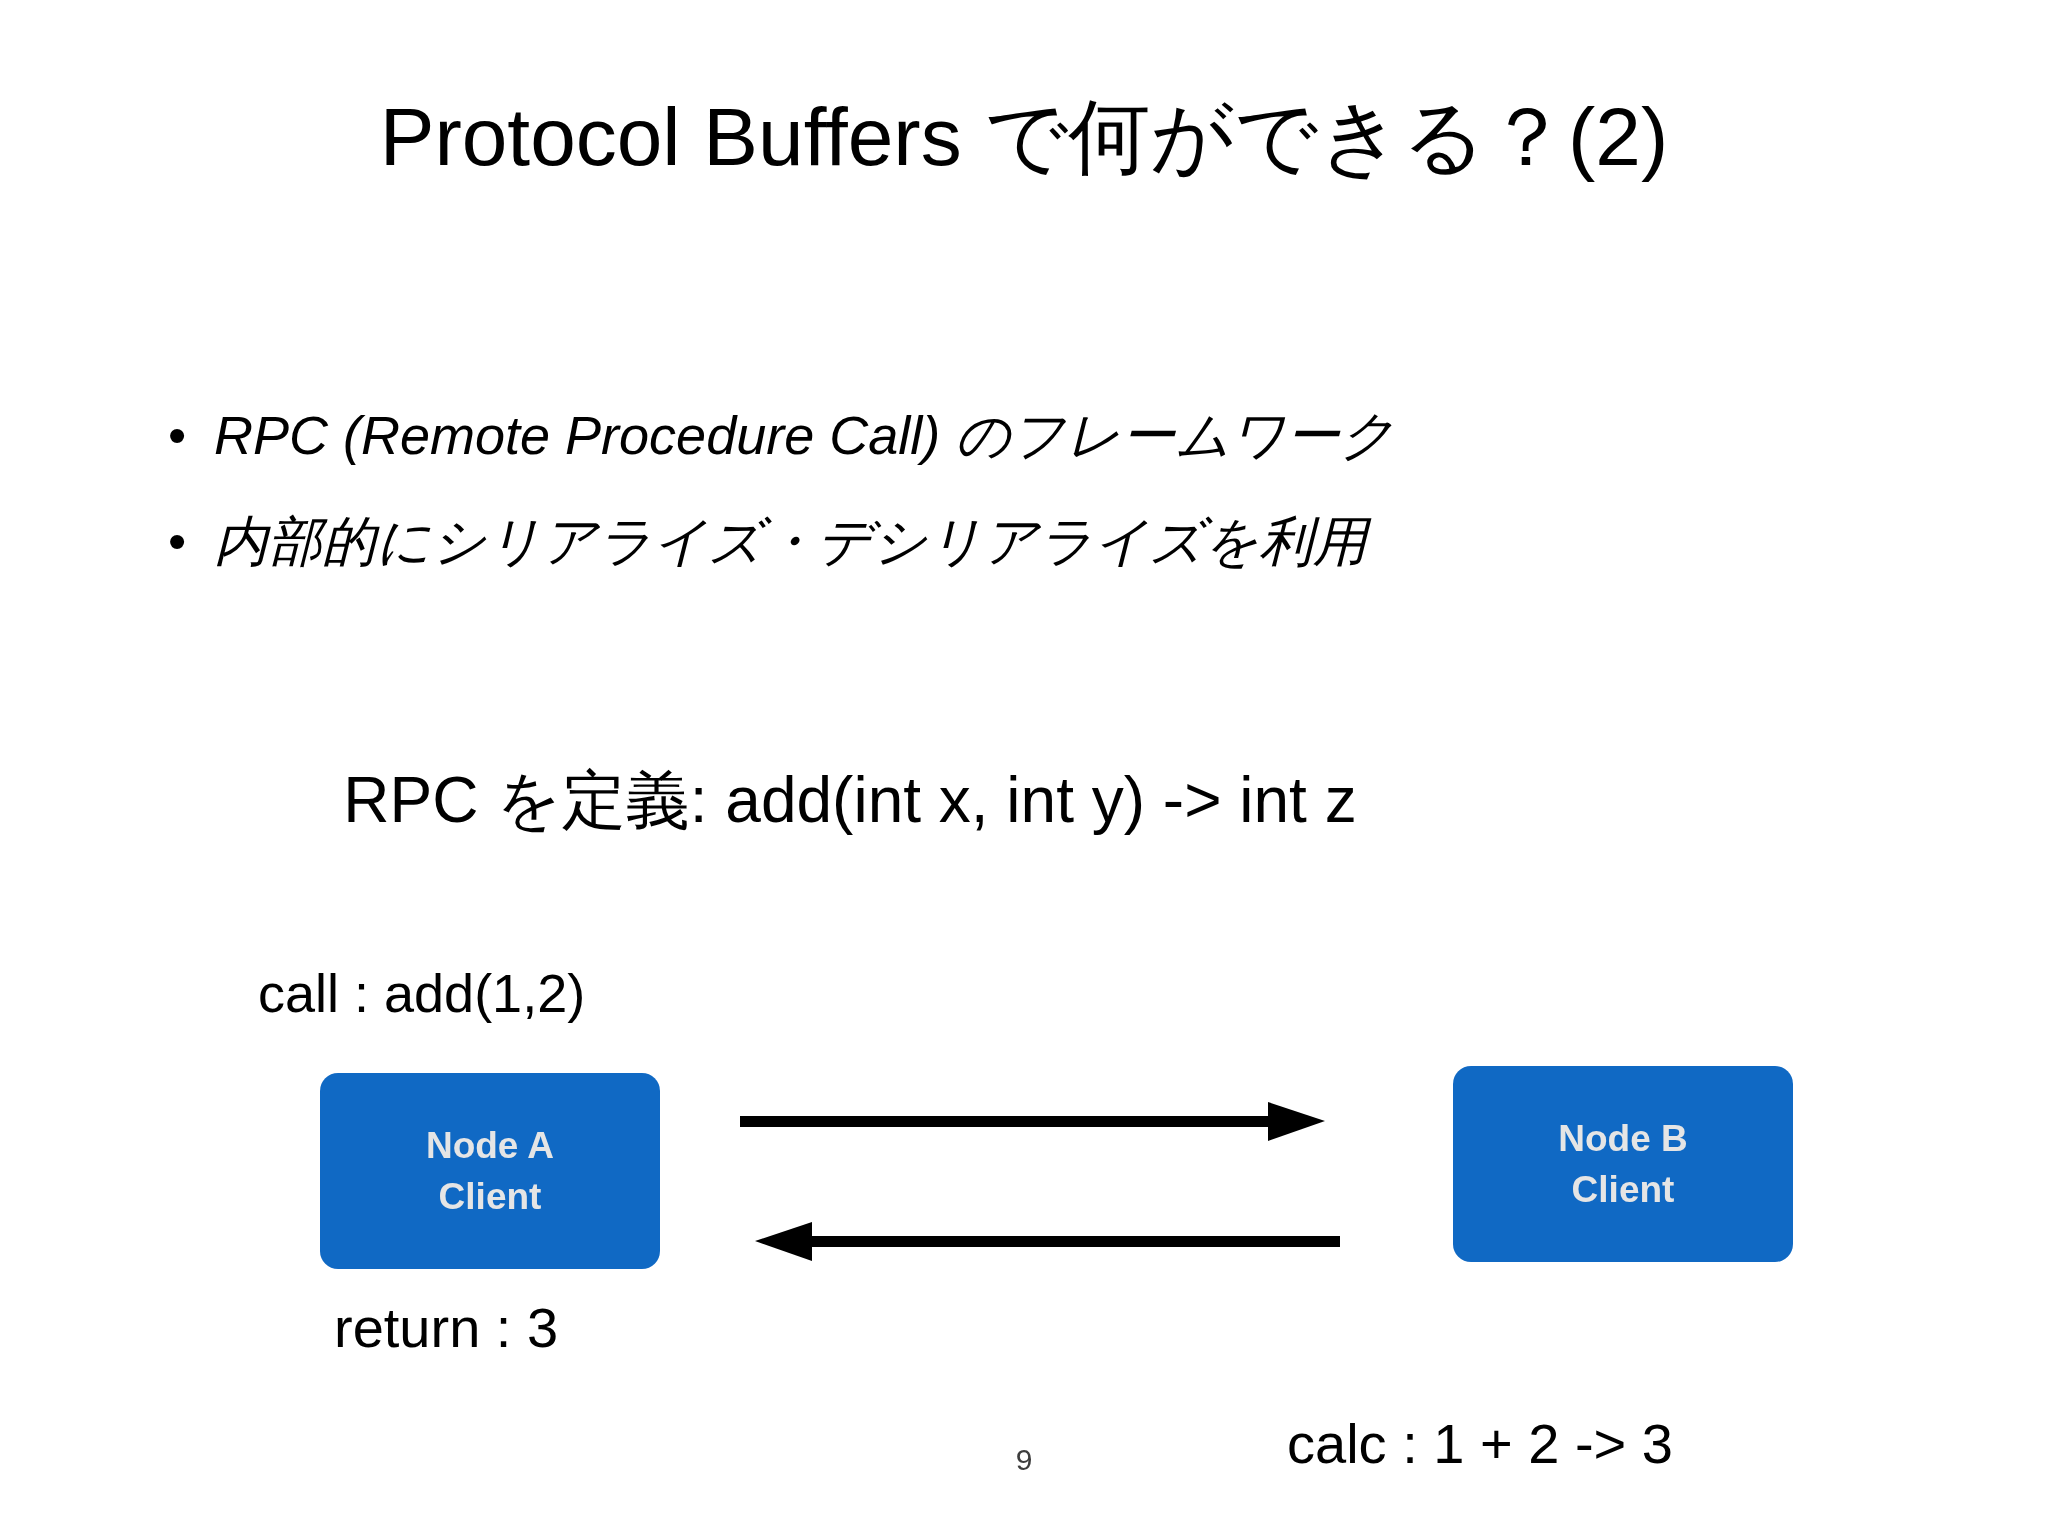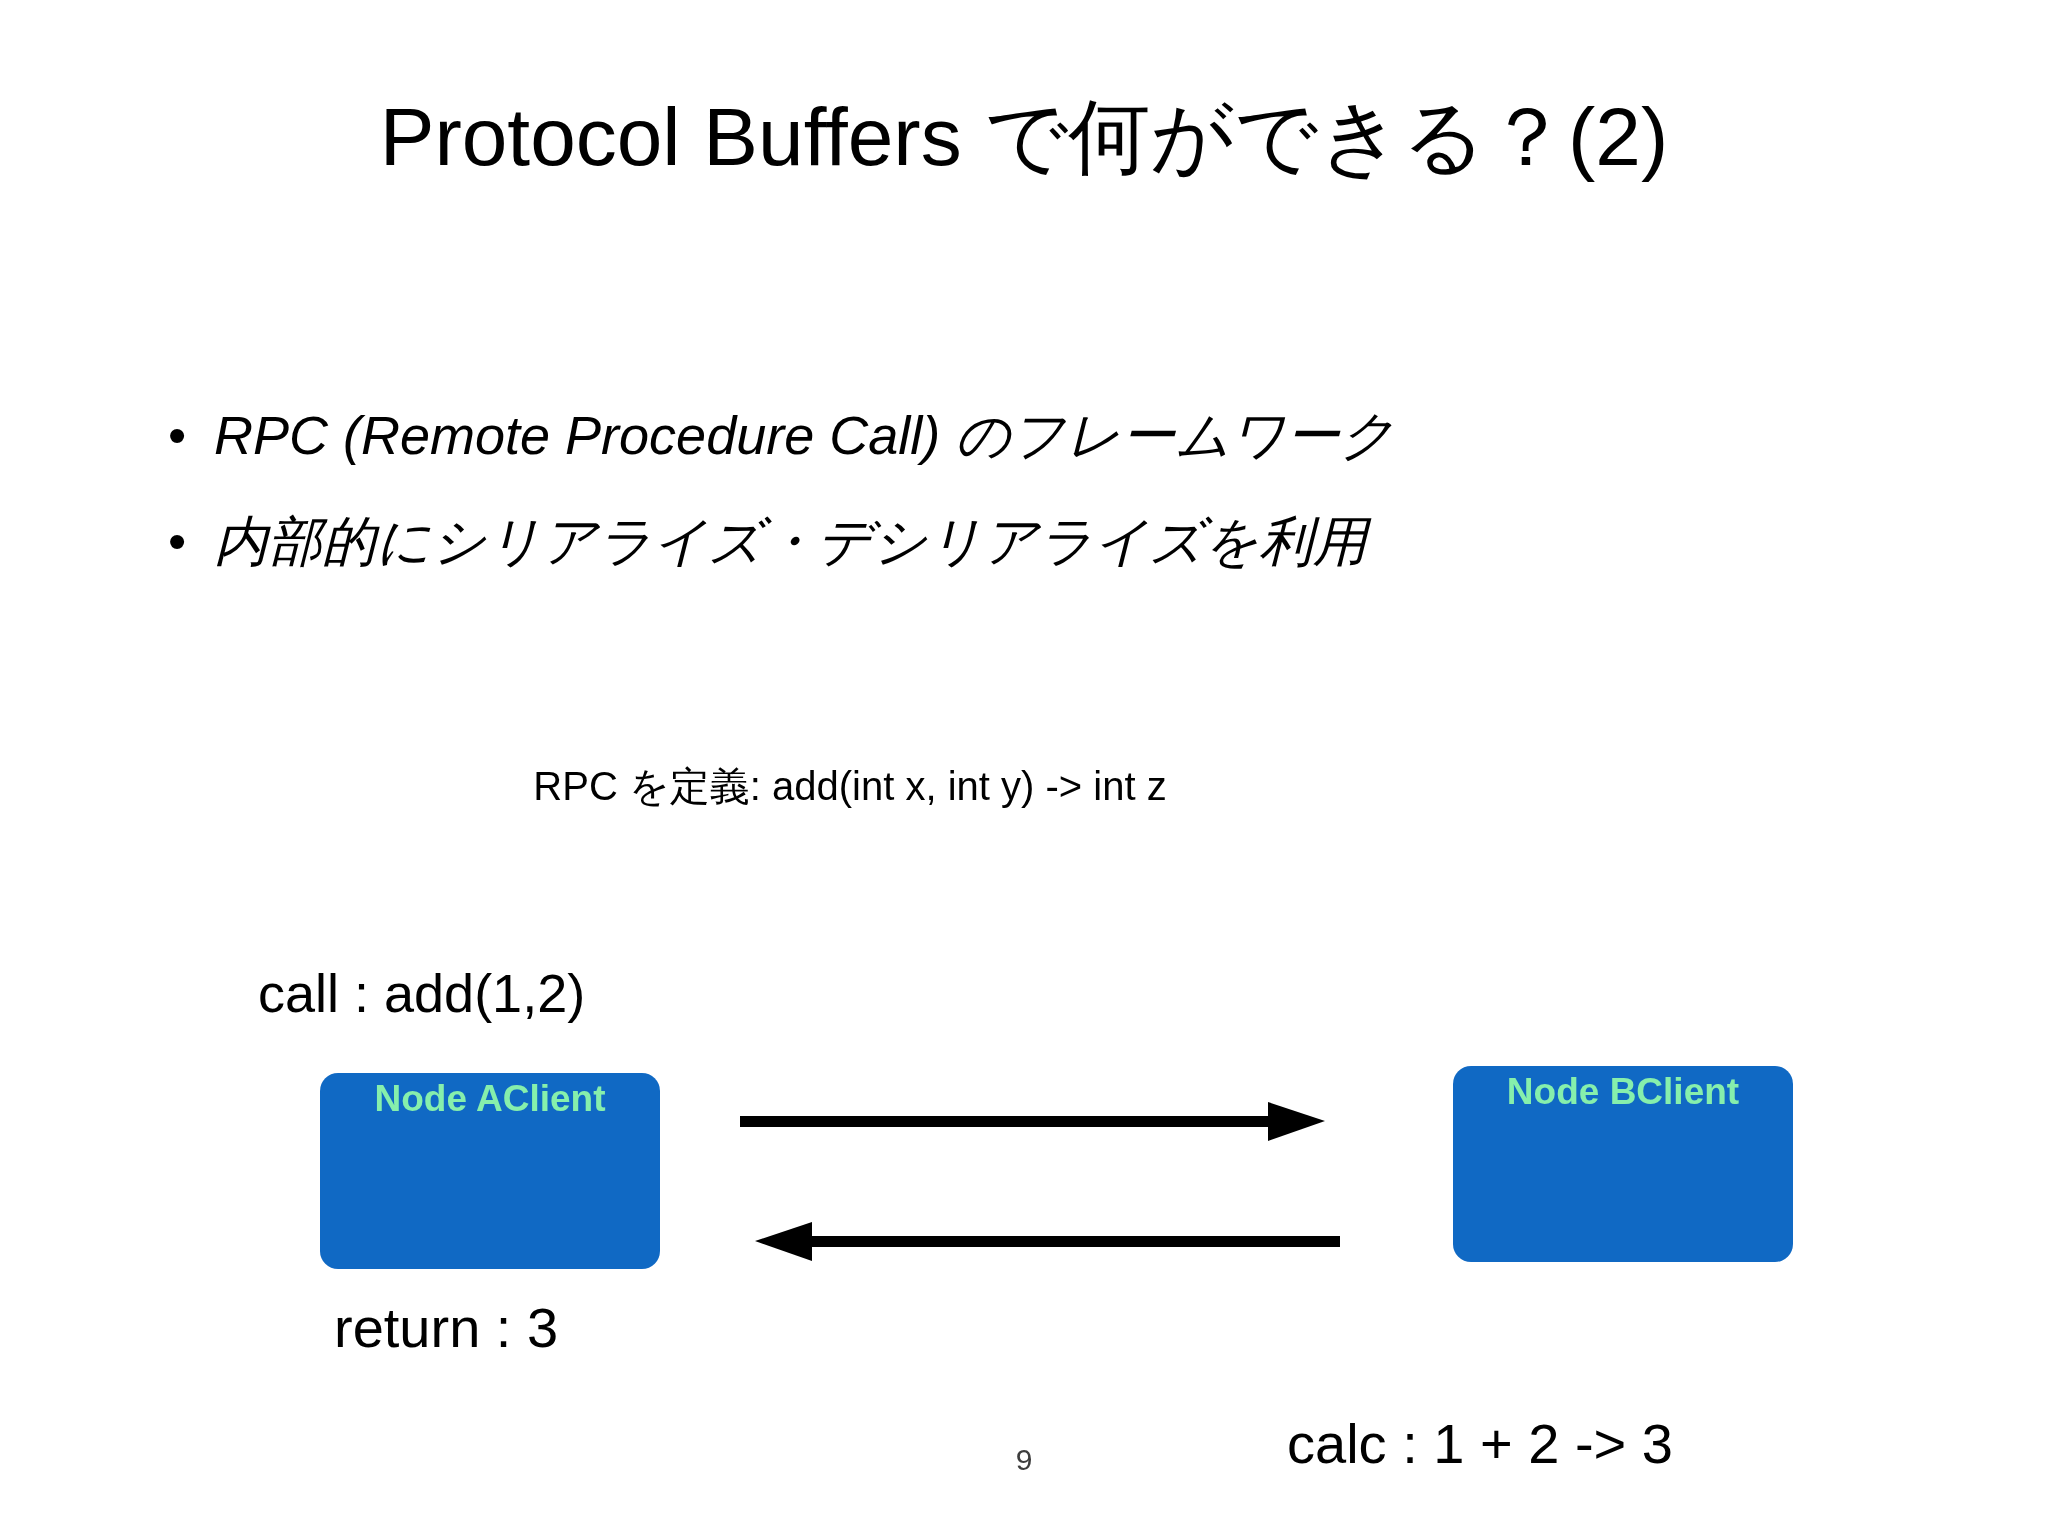--- a/index.html
+++ b/index.html
@@ -62,21 +62,21 @@
     font-style: italic;
   }
 
   
   .rpc-def {
     position: absolute;
     left: 0;
     top: 762px;
     width: 1700px;
     text-align: center;
-    font-size: 40px;
+    font-size: 64px;
     line-height: 1.2;
     color: #000000;
     white-space: nowrap;
   }
 
   
   .diagram {
     position: absolute;
     left: 0;
     top: 0;
@@ -93,23 +93,23 @@
     font-size: 54px;
     line-height: 1.15;
     color: #000000;
     white-space: nowrap;
   }
 
   .node-box {
     position: absolute;
     border-radius: 18px;
     display: flex;
-    flex-direction: row;
+    flex-direction: column;
     justify-content: center;
-    color: #86efac;
+    color: #e5e5e5;
     font-weight: bold;
     font-size: 37px;
     line-height: 1.38;
     text-align: center;
   }
   .node-a {
     left: 320px;
     top: 1073px;
     width: 340px;
     height: 196px;

